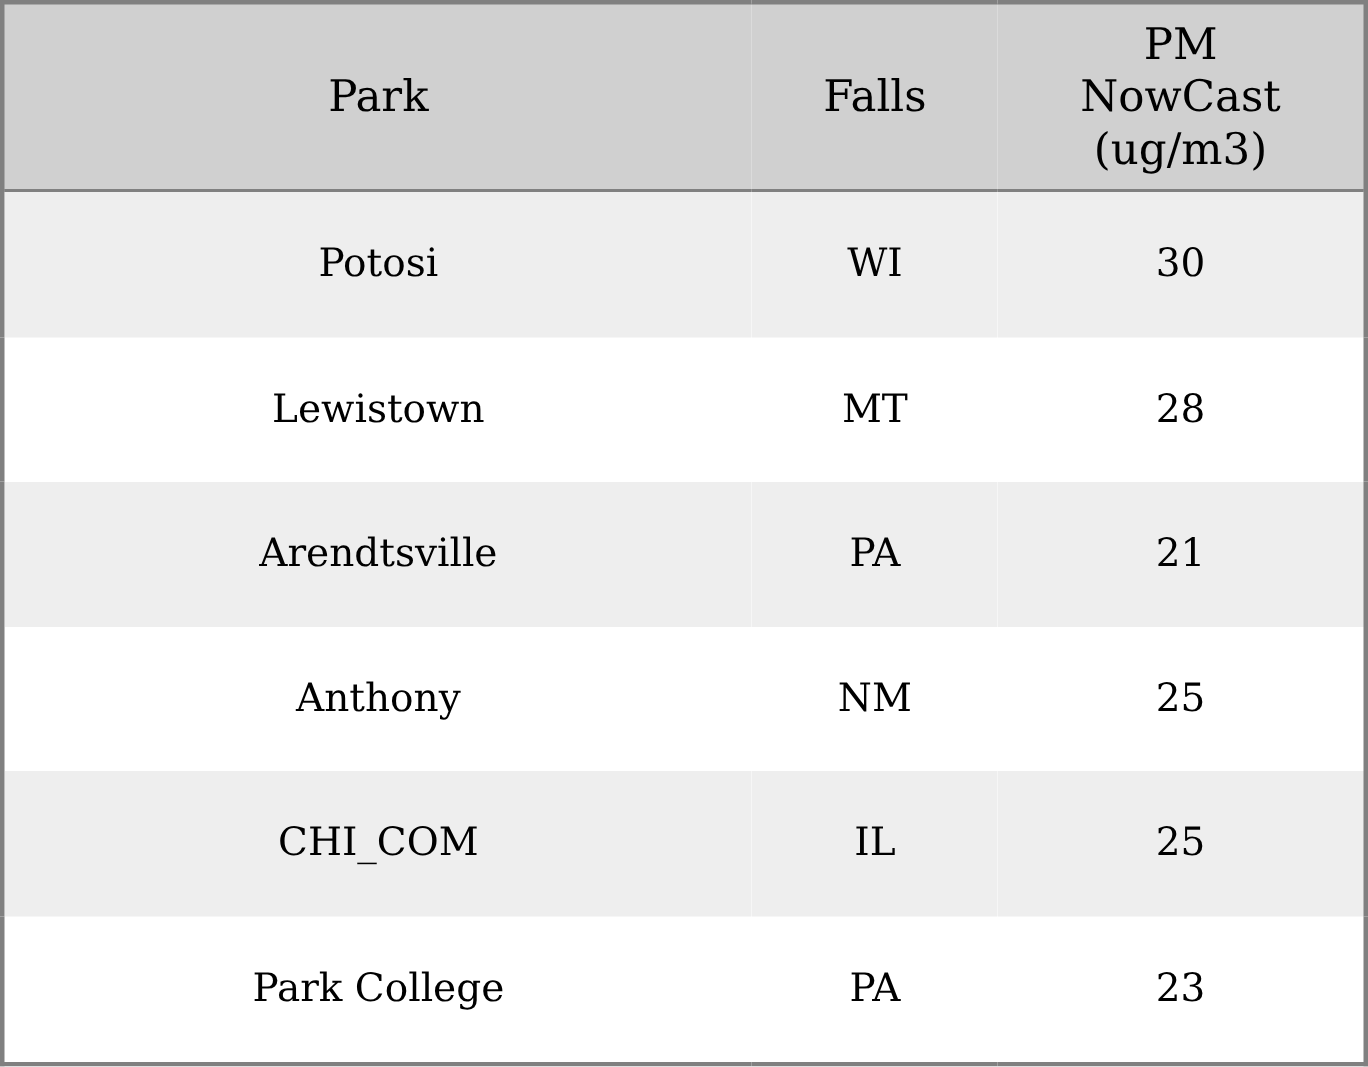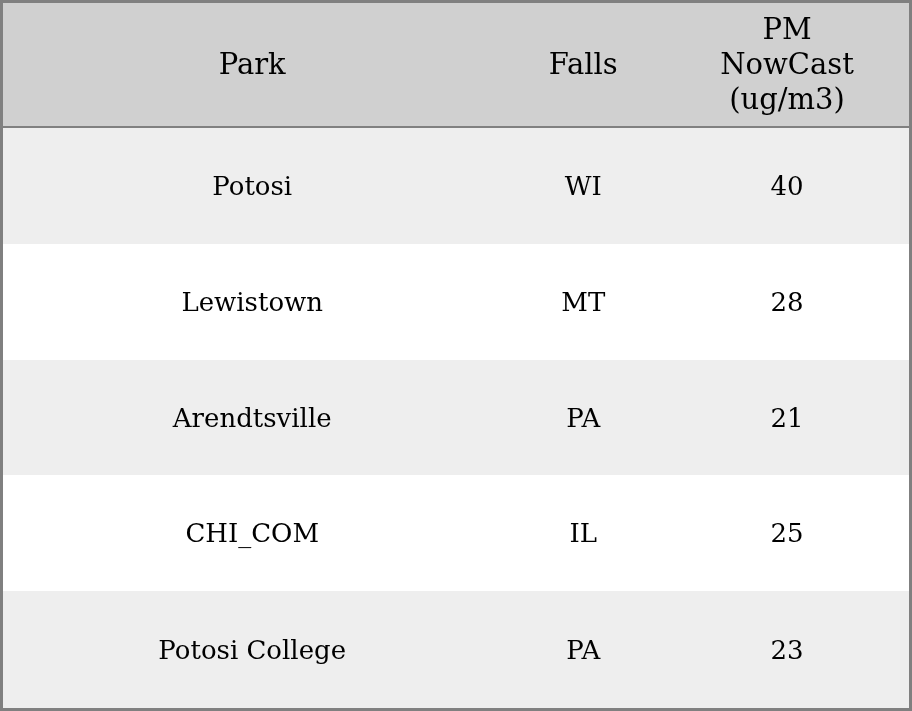--- a/index.html
+++ b/index.html
@@ -71,37 +71,42 @@
         <th>Falls</th>
         <th class="pm-header">PM
 NowCast
 (ug/m3)</th>
       </tr>
     </thead>
     <tbody>
       <tr>
         <td>Potosi</td>
         <td>WI</td>
-        <td>40</td>
+        <td>30</td>
       </tr>
       <tr>
         <td>Lewistown</td>
         <td>MT</td>
         <td>28</td>
       </tr>
       <tr>
         <td>Arendtsville</td>
         <td>PA</td>
         <td>21</td>
       </tr>
       <tr>
+        <td>Anthony</td>
+        <td>NM</td>
+        <td>25</td>
+      </tr>
+      <tr>
         <td>CHI_COM</td>
         <td>IL</td>
         <td>25</td>
       </tr>
       <tr>
-        <td>Potosi College</td>
+        <td>Park College</td>
         <td>PA</td>
         <td>23</td>
       </tr>
     </tbody>
   </table>
 </div>
 
 </body></html>

